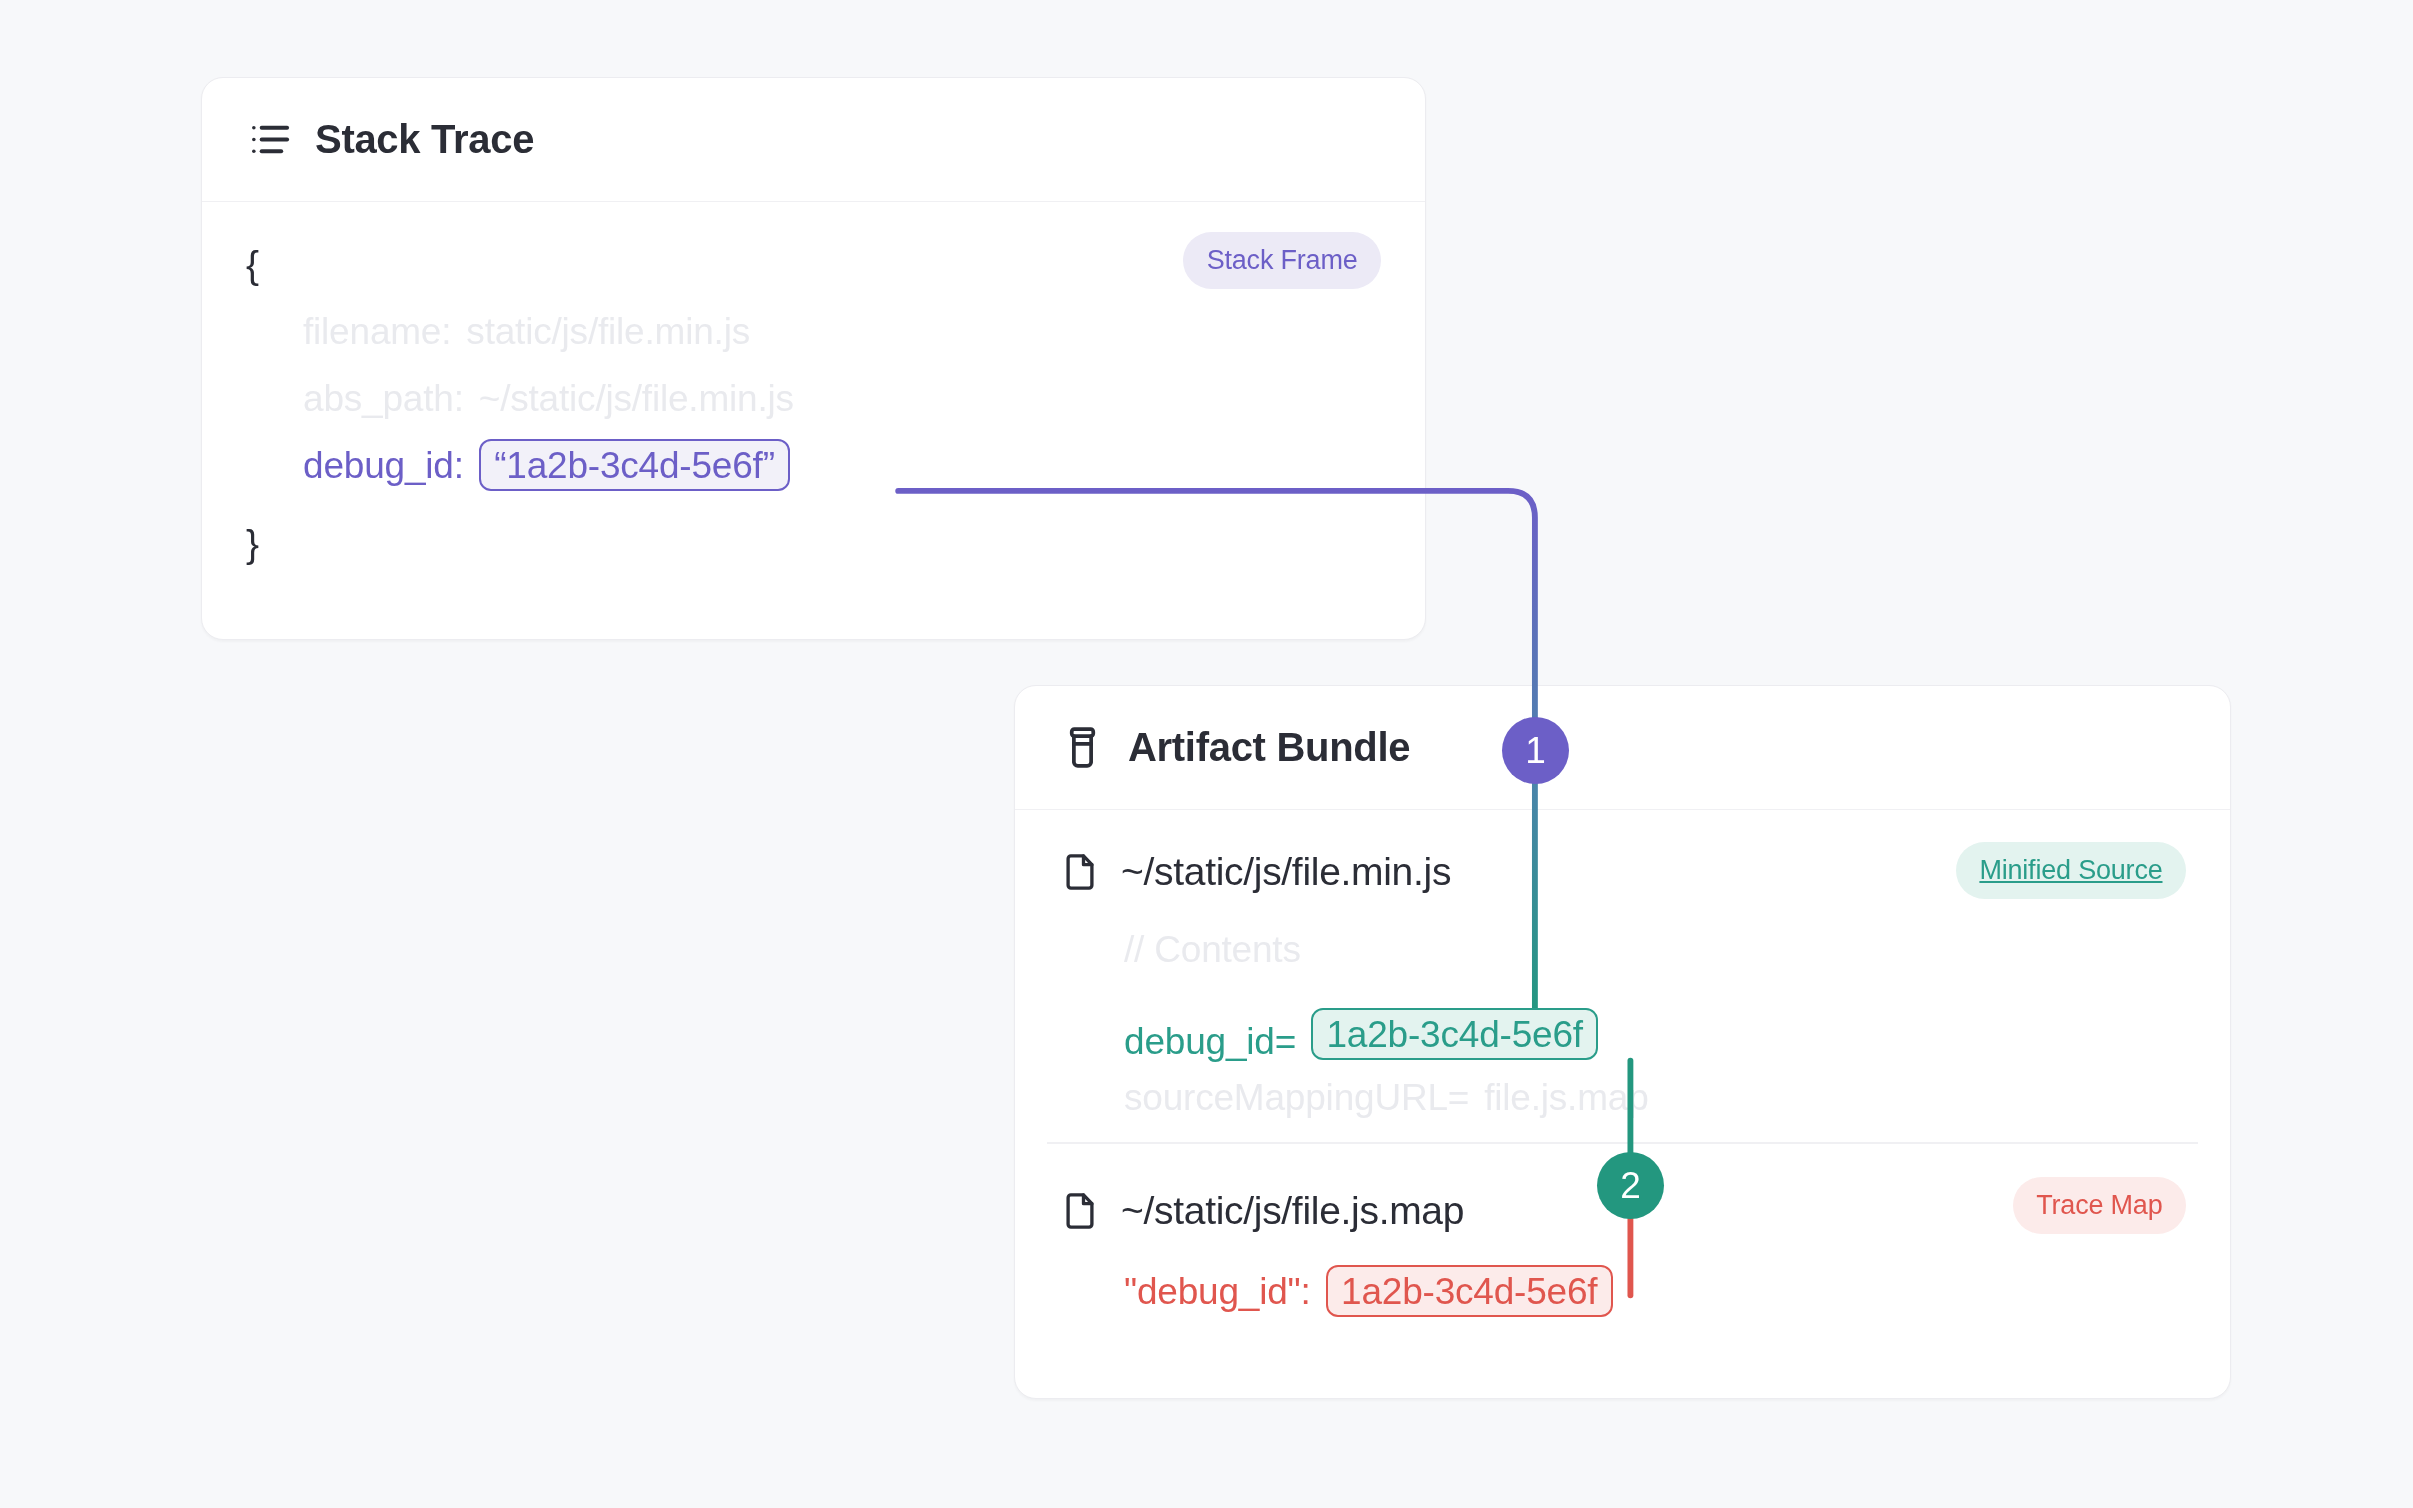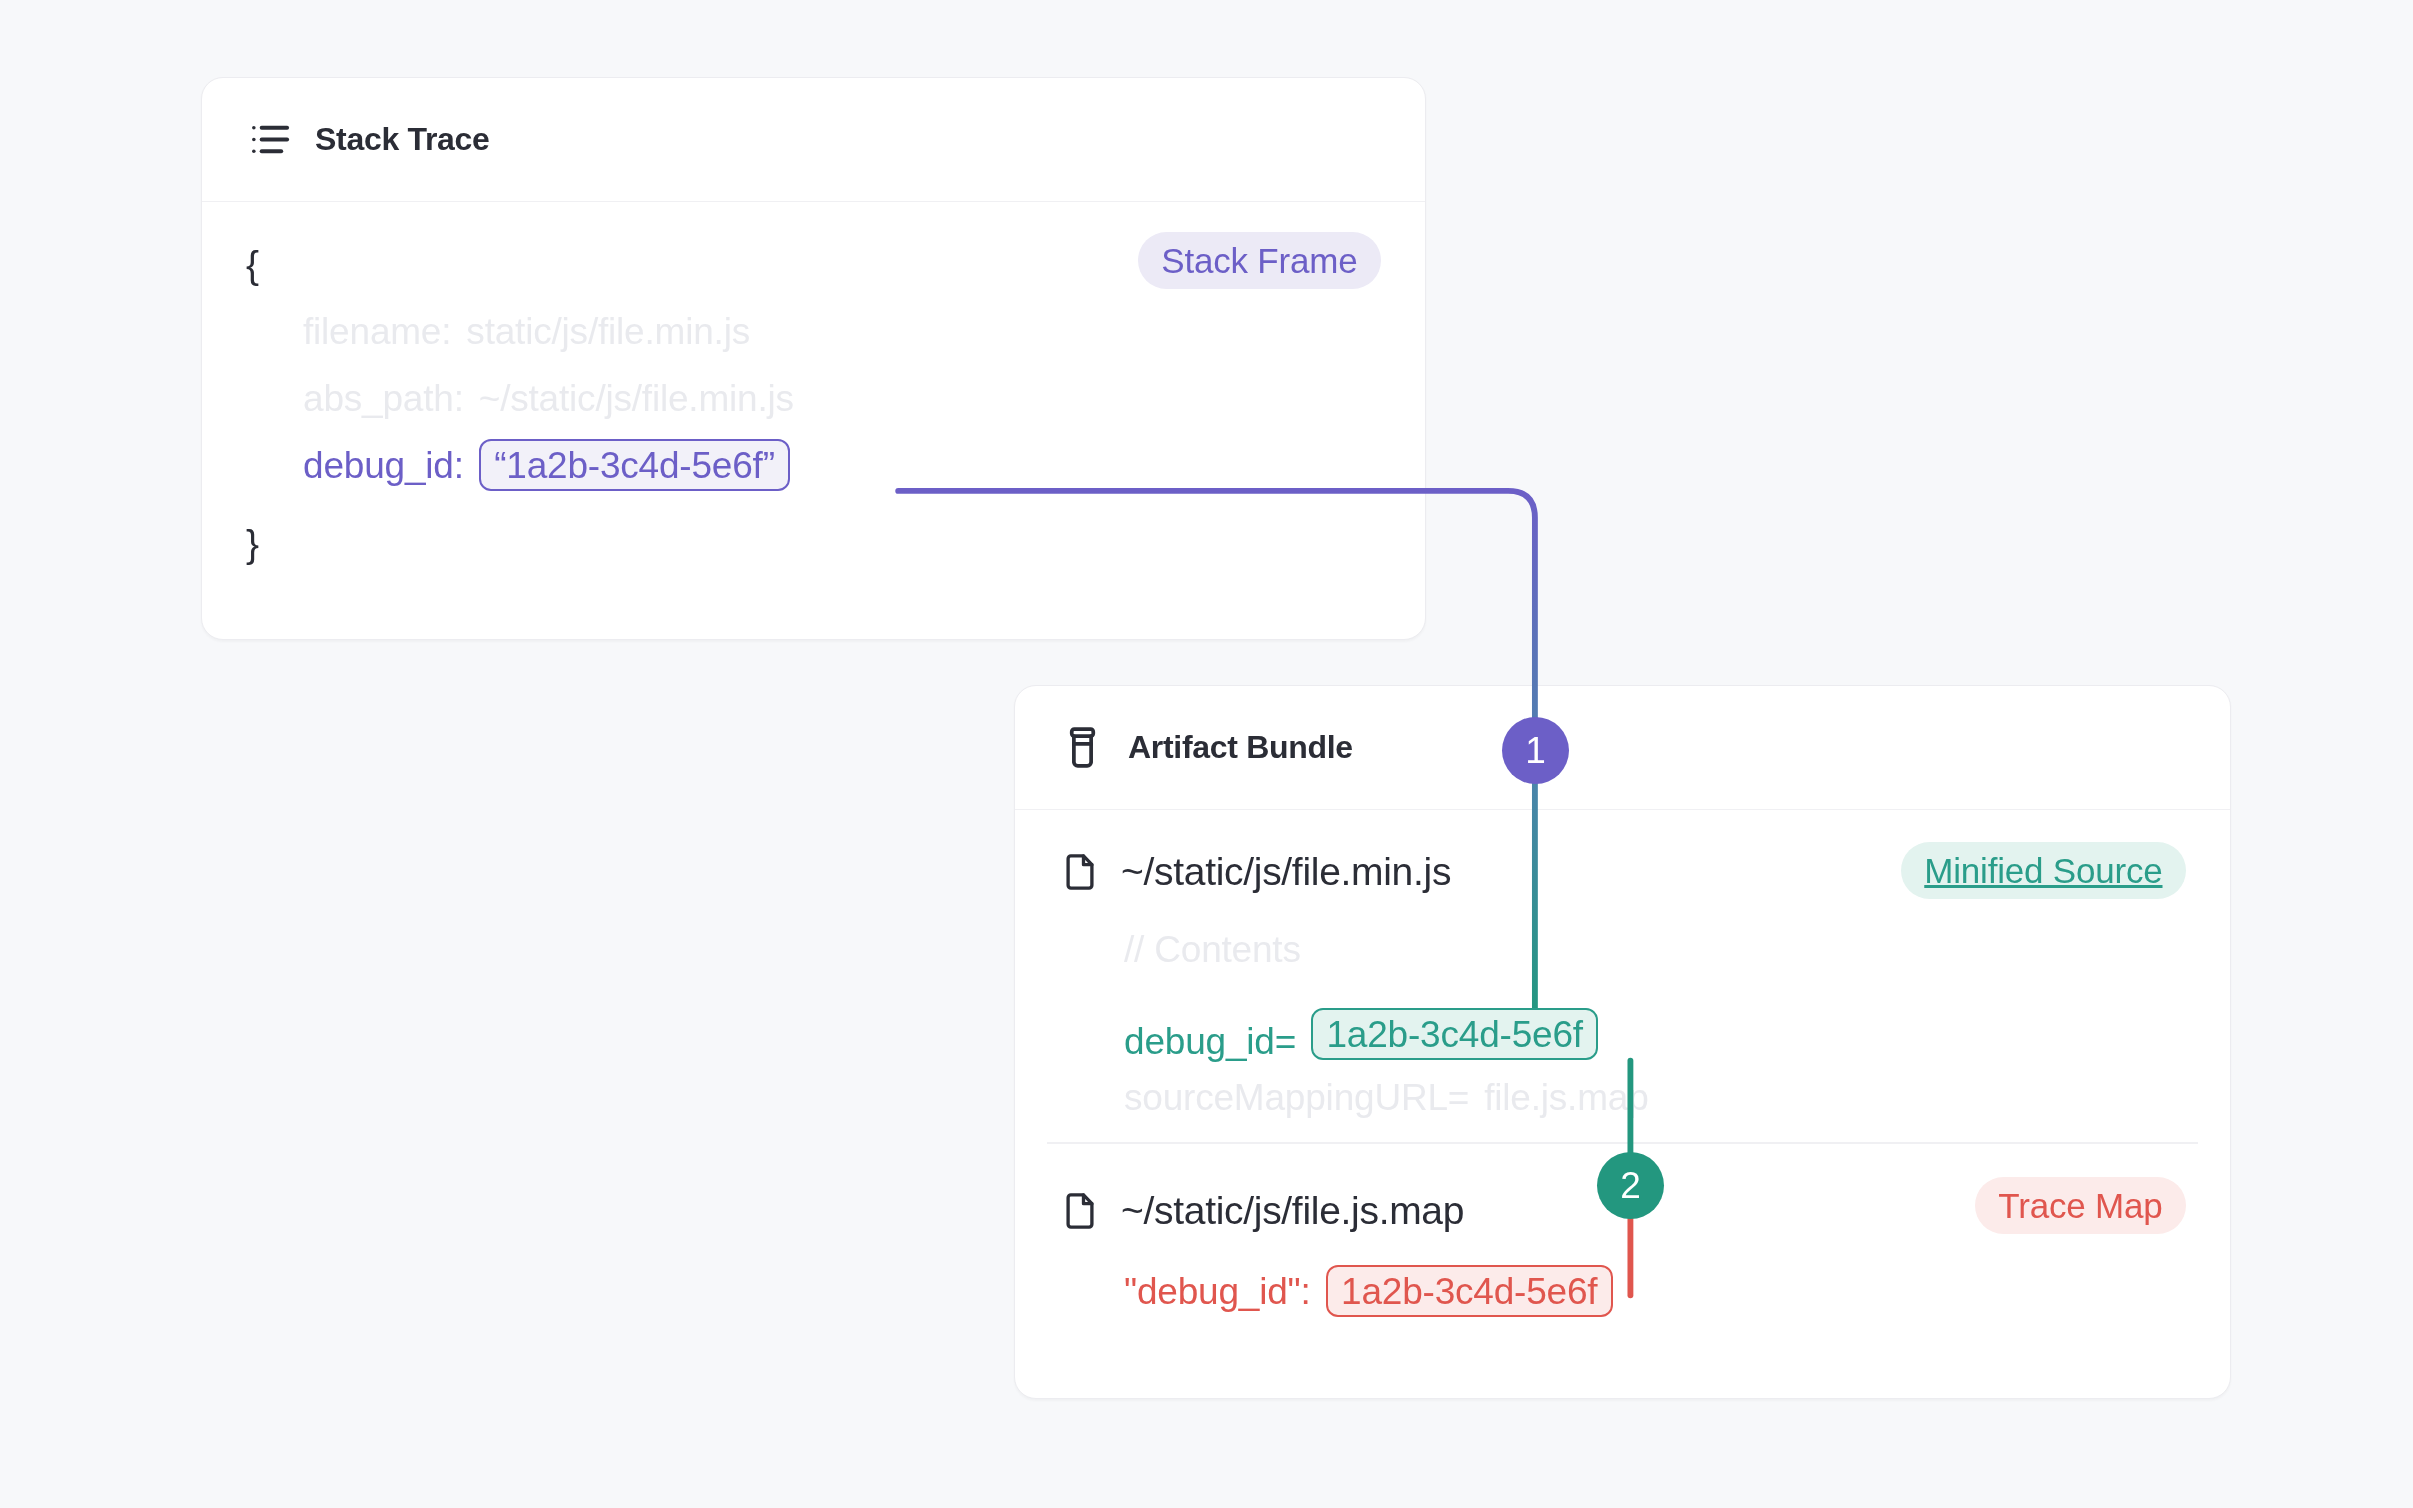--- a/index.html
+++ b/index.html
@@ -39,21 +39,21 @@
   #stack-trace-card{ left:201px; top:77px; width:1225px; height:563px; }
   #artifact-card{   left:1014px; top:685px; width:1217px; height:714px; }
 
   .card-head{
     display:flex;align-items:center;gap:22px;
     height:124px;
     padding:0 44px;
     border-bottom:1.7px solid #f0f0f3;
   }
   .card-title{
-    font-size:32px;font-weight:700;color:#2b2d36;
+    font-size:40px;font-weight:700;color:#2b2d36;
     letter-spacing:-0.3px;white-space:nowrap;
   }
   .head-icon{flex:0 0 auto;display:block;}
 
   .card-body{position:relative;padding:28.5px 44px 0 44px;}
 
   
   .code{
     font-family:"Liberation Sans", sans-serif;
     font-size:37px;
@@ -81,21 +81,21 @@
   .chip-purple{border:2.5px solid var(--purple);background:#f2f1f9;color:var(--purple);}
   .chip-teal{border:2.5px solid var(--teal);background:var(--teal-soft);color:var(--teal);}
   .chip-red{border:2.5px solid var(--red);background:var(--red-soft);color:var(--red);}
 
   
   .badge{
     position:absolute;
     display:inline-flex;align-items:center;justify-content:center;
     height:57px;padding:0 23.5px;
     border-radius:28.5px;
-    font-size:35px;letter-spacing:-0.2px;white-space:nowrap;
+    font-size:27px;letter-spacing:-0.2px;white-space:nowrap;
   }
   .badge-purple{background:var(--purple-soft);color:var(--purple);}
   .badge-teal{background:var(--teal-soft);color:var(--teal);}
   .badge-red{background:var(--red-soft);color:var(--red);}
 
   
   .file-row{display:flex;align-items:center;gap:20px;height:80px;}
   .file-name{font-size:39px;color:#2b2d36;letter-spacing:-0.3px;white-space:nowrap;}
   .divider{
     position:absolute;left:32px;right:32px;

